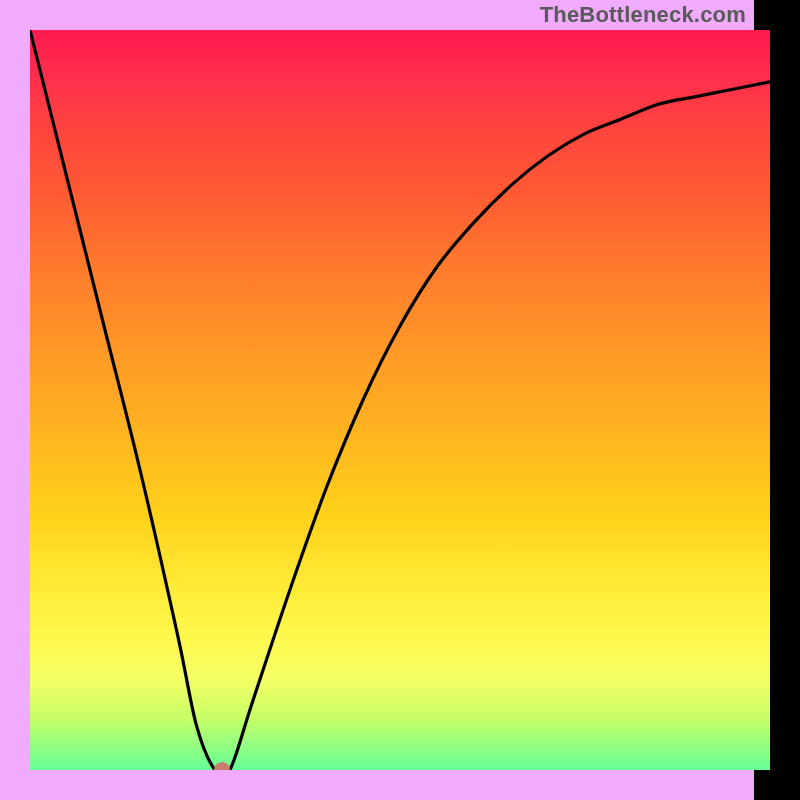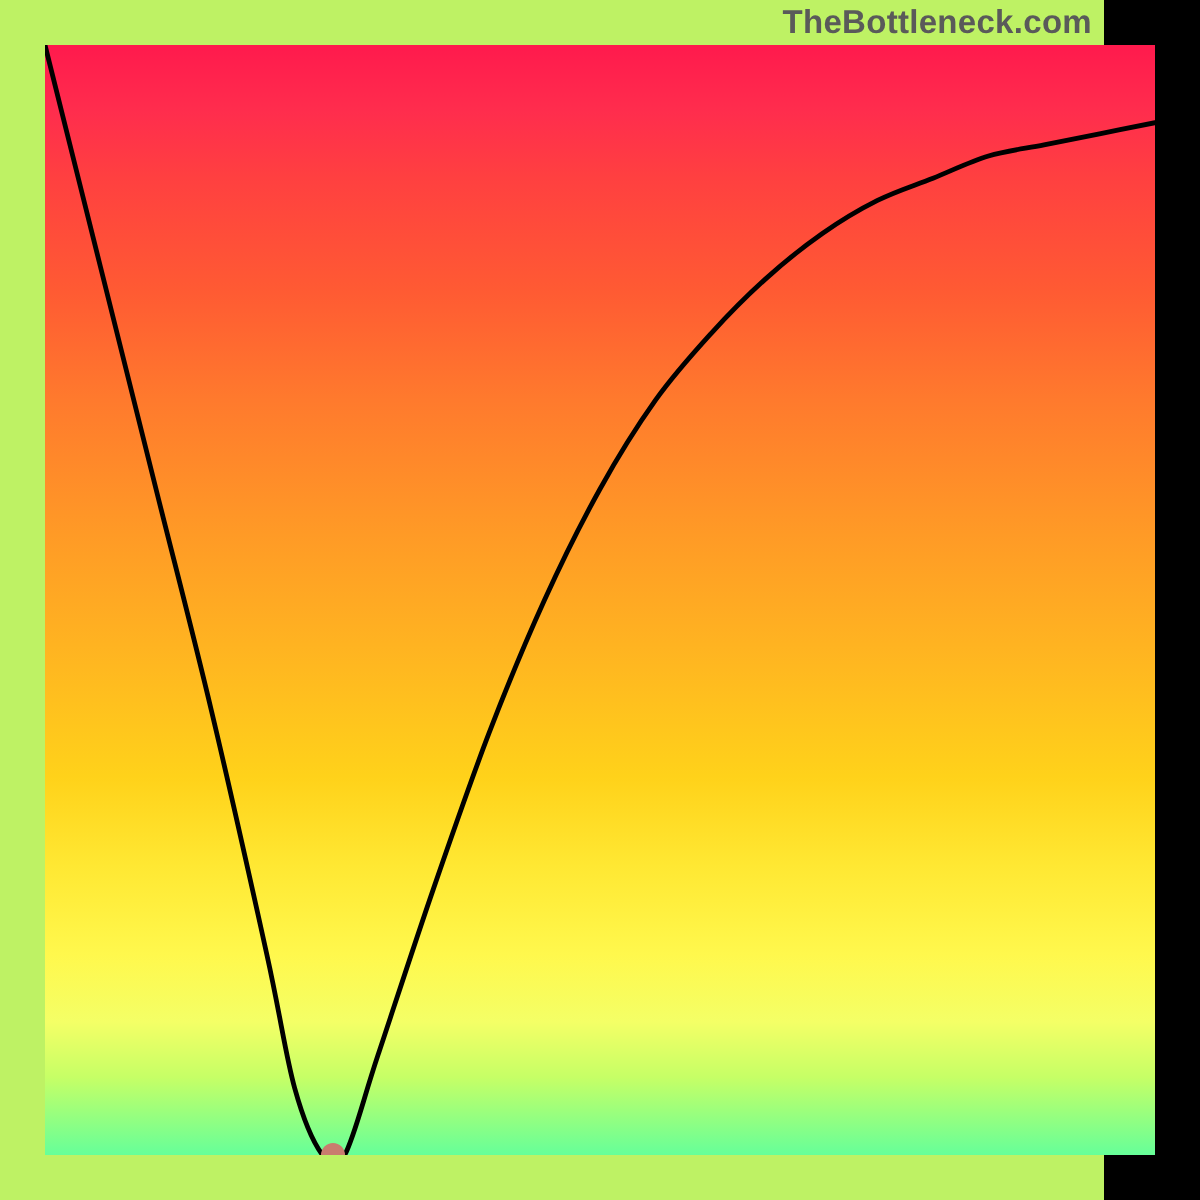--- a/index.html
+++ b/index.html
@@ -7,21 +7,22 @@
     padding: 0;
     width: 800px;
     height: 800px;
     background: #000;
     font-family: Arial, Helvetica, sans-serif;
   }
   .frame {
     position: relative;
     width: 736px;
     height: 800px;
-    background: #bef264;
+    background: #f0abfc;
+    padding-left: 18px;
   }
   .watermark {
     position: absolute;
     top: 2px;
     right: 8px;
     color: #5a5a5a;
     font-size: 22px;
     font-weight: 600;
     letter-spacing: 0.2px;
     z-index: 5;

